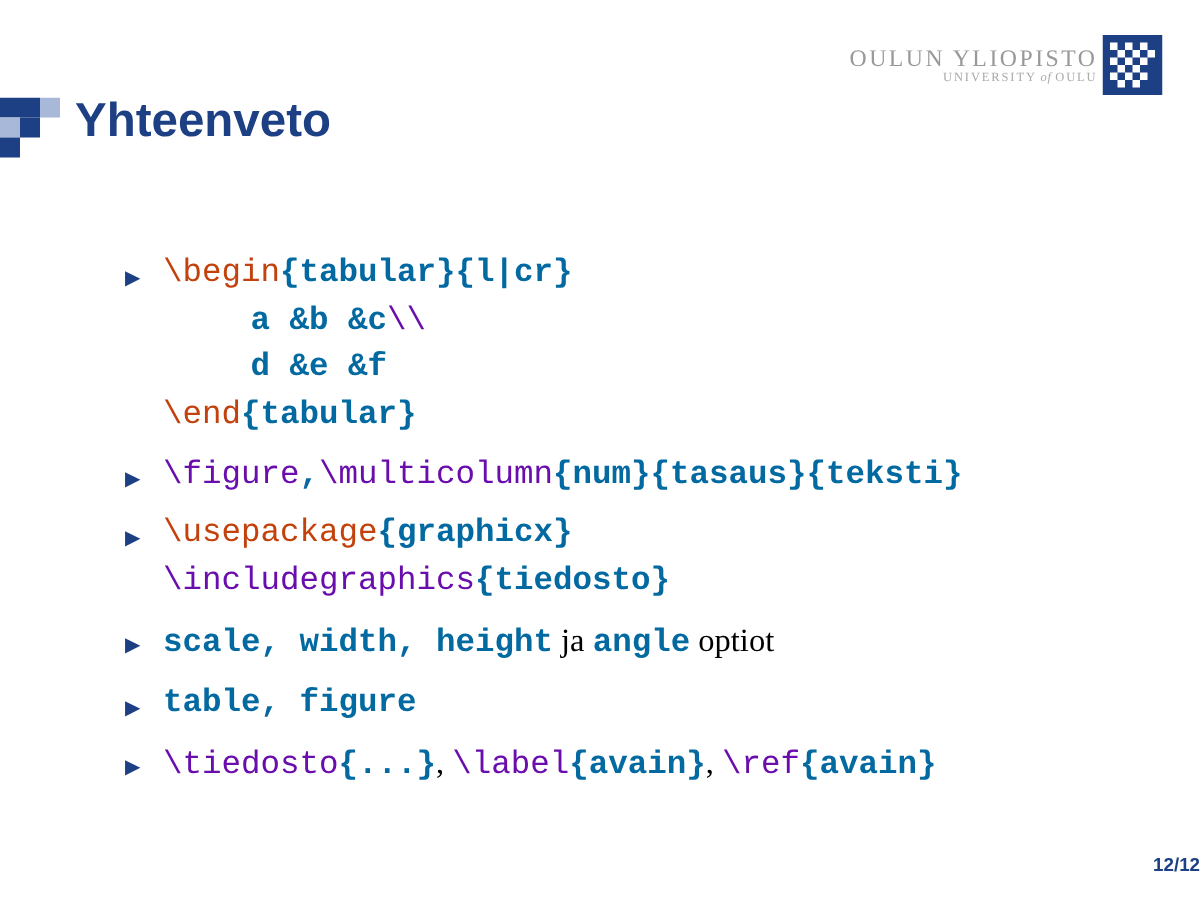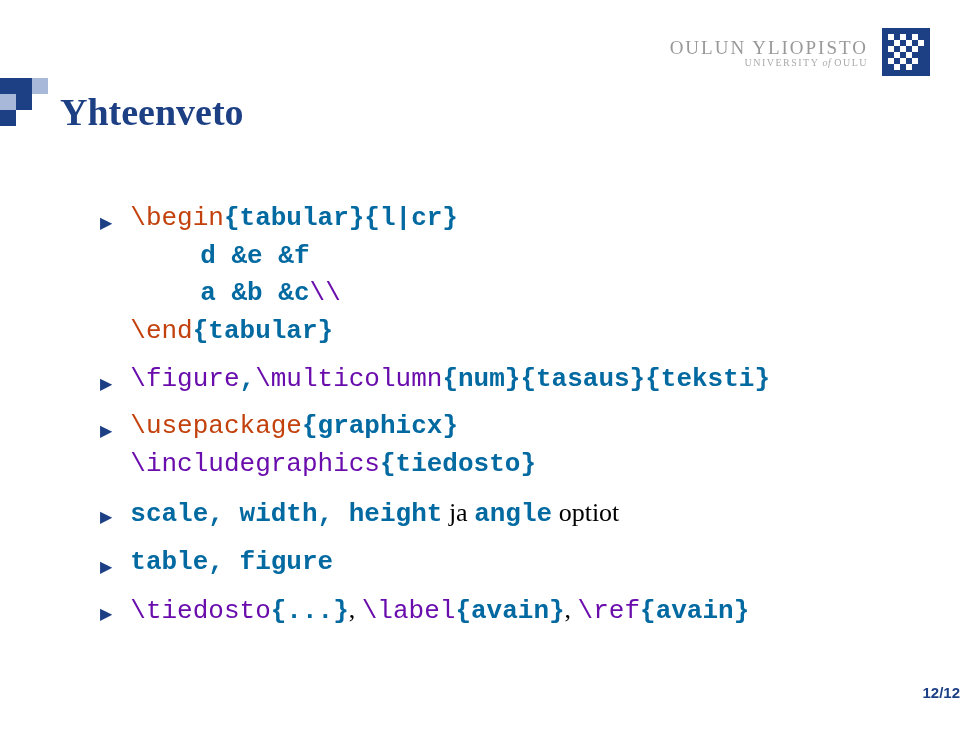--- a/index.html
+++ b/index.html
@@ -10,21 +10,21 @@
     font-family: Georgia, 'Times New Roman', serif;
     position: relative;
     overflow: hidden;
   }
   .header-logo {
     position: absolute;
     top: 28px;
     right: 30px;
     display: flex;
     align-items: center;
-    gap: 14px;
+    gap: 4px;
   }
   .logo-text {
     text-align: right;
     color: #888;
   }
   .logo-text .main {
     font-size: 19px;
     letter-spacing: 2px;
     font-weight: 400;
     color: #999;
@@ -44,23 +44,23 @@
     width: 48px;
     height: 48px;
   }
   .corner-deco {
     position: absolute;
     top: 78px;
     left: 0;
   }
   .title {
     position: absolute;
-    top: 90px;
+    top: 76px;
     left: 60px;
-    font-family: Liberation Serif, serif;
+    font-family: Liberation Sans, sans-serif;
     font-size: 38px;
     font-weight: bold;
     color: #1d3f84;
   }
   .content {
     position: absolute;
     top: 200px;
     left: 100px;
     right: 60px;
   }
@@ -153,22 +153,22 @@
   <rect x="0" y="32" width="16" height="16" fill="#1d3f84"></rect>
 </svg>
 
 <div class="title">Yhteenveto</div>
 
 <div class="content" id="content-root">
     <div class="bullet-item">
       <div class="bullet-marker">▶</div>
       <div class="bullet-body">
         <div class="code-line"><span class="c-green">\begin</span><span class="c-navy">{tabular}{l|cr}</span></div>
+        <div class="code-sub"><span class="c-navy">a &amp;b &amp;c</span><span class="c-purple">\\</span></div>
         <div class="code-sub"><span class="c-navy">d &amp;e &amp;f</span></div>
-        <div class="code-sub"><span class="c-navy">a &amp;b &amp;c</span><span class="c-purple">\\</span></div>
         <div class="code-line"><span class="c-green">\end</span><span class="c-navy">{tabular}</span></div>
       </div>
     </div>
     <div class="bullet-item">
       <div class="bullet-marker">▶</div>
       <div class="bullet-body">
         <div class="code-line"><span class="c-purple">\figure</span><span class="c-navy">,</span><span class="c-purple">\multicolumn</span><span class="c-navy">{num}{tasaus}{teksti}</span></div>
       </div>
     </div>
     <div class="bullet-item">

